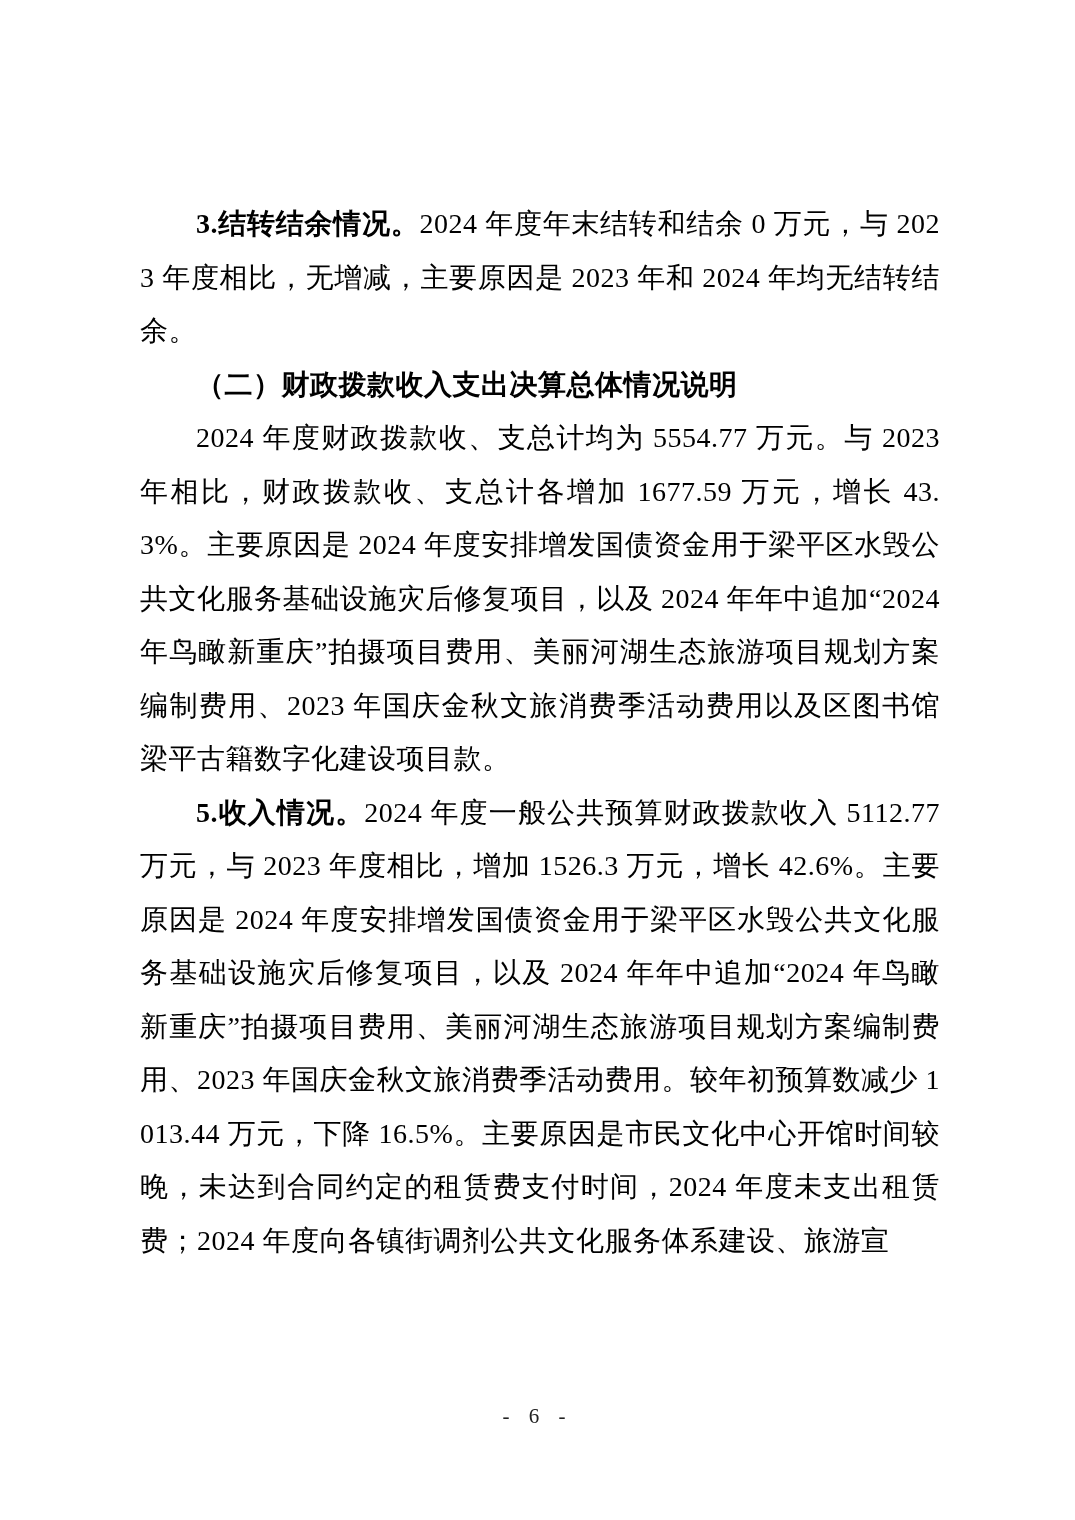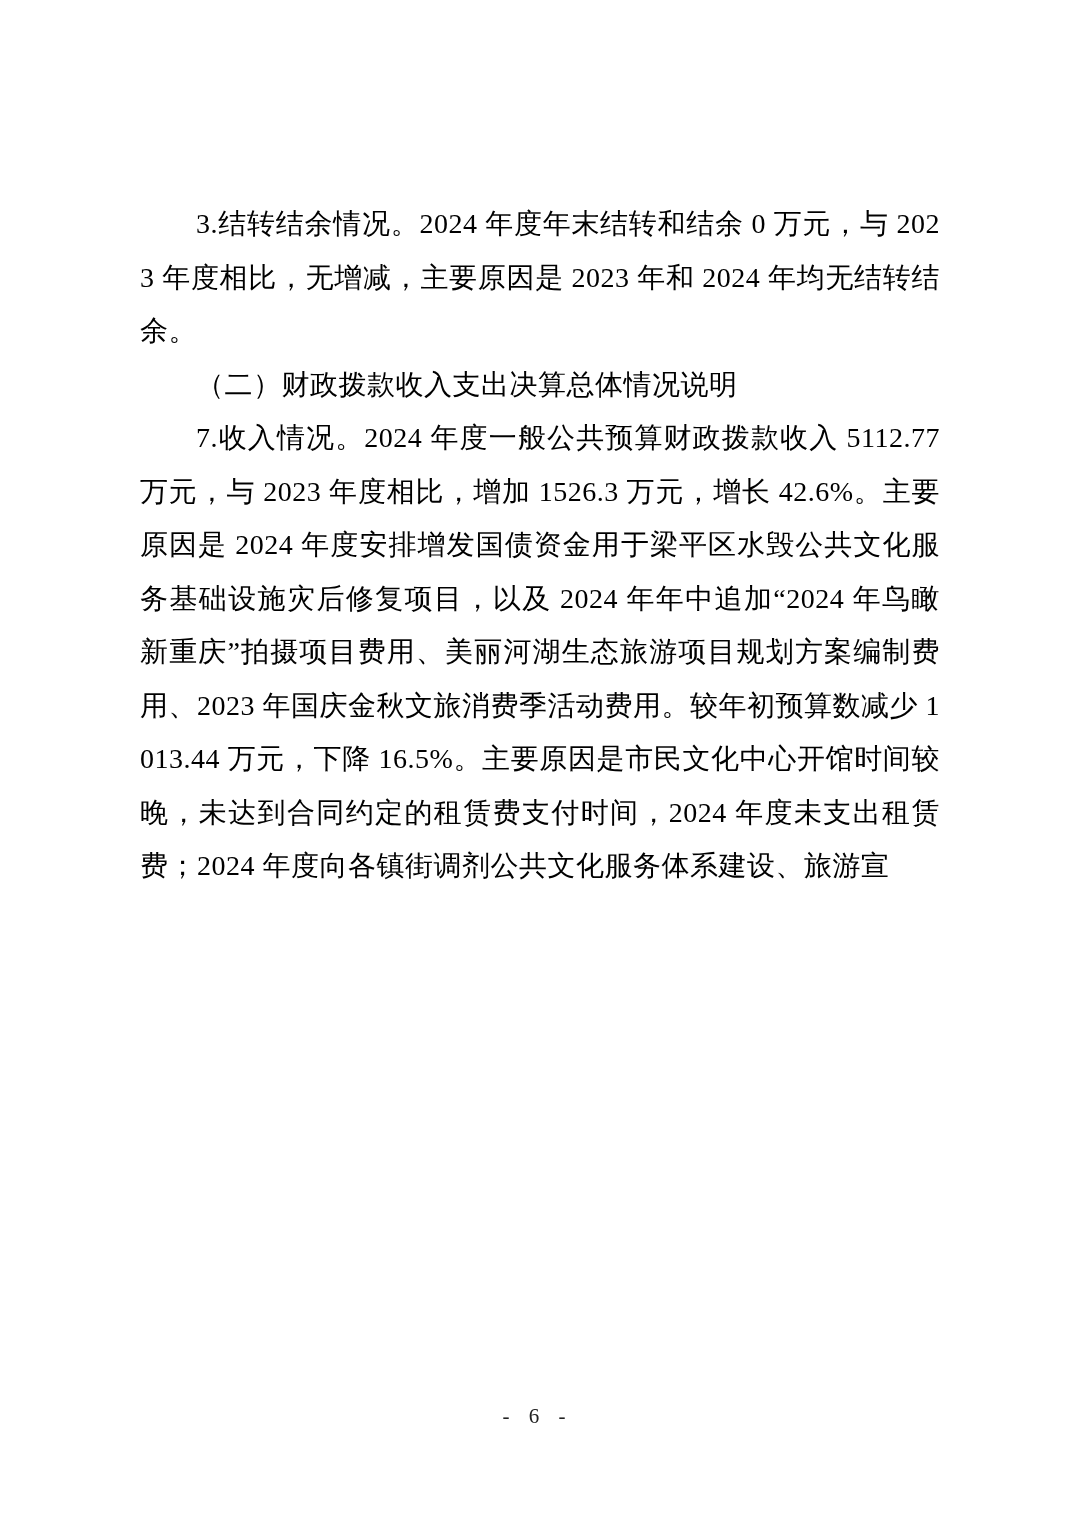--- a/index.html
+++ b/index.html
@@ -30,24 +30,24 @@
     margin: 0;
     font-size: 28px;
     line-height: 53.5px;
     letter-spacing: 0.5px;
     text-align: justify;
     text-justify: inter-character;
     text-indent: 2em;
     word-break: break-all;
   }
   .heading {
-    font-weight: normal;
+    font-weight: bold;
   }
   .lead {
-    font-weight: normal;
+    font-weight: bold;
   }
   .page-footer {
     position: absolute;
     top: 1400px;
     left: 0;
     width: 100%;
     text-align: center;
     font-size: 21px;
     line-height: 32px;
     letter-spacing: 7px;
@@ -56,19 +56,20 @@
 </style>
 </head>
 <body>
 
 <div class="page">
   <main class="body-text">
     <p class="para"><span class="lead">3.结转结余情况。</span><span>2024 年度年末结转和结余 0 万元，与 2023 年度相比，无增减，主要原因是 2023 年和 2024 年均无结转结余。</span></p>
 
     <p class="para heading">（二）财政拨款收入支出决算总体情况说明</p>
 
+    <p class="para">2024 年度财政拨款收、支总计均为 5554.77 万元。与 2023 年相比，财政拨款收、支总计各增加 1677.59 万元，增长 43.3%。主要原因是 2024 年度安排增发国债资金用于梁平区水毁公共文化服务基础设施灾后修复项目，以及 2024 年年中追加“2024 年鸟瞰新重庆”拍摄项目费用、美丽河湖生态旅游项目规划方案编制费用、2023 年国庆金秋文旅消费季活动费用以及区图书馆梁平古籍数字化建设项目款。</p>
 
 
-    <p class="para"><span class="lead">7.收入情况。</span><span>2024 年度一般公共预算财政拨款收入 5112.77 万元，与 2023 年度相比，增加 1526.3 万元，增长 42.6%。主要原因是 2024 年度安排增发国债资金用于梁平区水毁公共文化服务基础设施灾后修复项目，以及 2024 年年中追加“2024 年鸟瞰新重庆”拍摄项目费用、美丽河湖生态旅游项目规划方案编制费用、2023 年国庆金秋文旅消费季活动费用。较年初预算数减少 1013.44 万元，下降 16.5%。主要原因是市民文化中心开馆时间较晚，未达到合同约定的租赁费支付时间，2024 年度未支出租赁费；2024 年度向各镇街调剂公共文化服务体系建设、旅游宣</span></p>
+    <p class="para"><span class="lead">5.收入情况。</span><span>2024 年度一般公共预算财政拨款收入 5112.77 万元，与 2023 年度相比，增加 1526.3 万元，增长 42.6%。主要原因是 2024 年度安排增发国债资金用于梁平区水毁公共文化服务基础设施灾后修复项目，以及 2024 年年中追加“2024 年鸟瞰新重庆”拍摄项目费用、美丽河湖生态旅游项目规划方案编制费用、2023 年国庆金秋文旅消费季活动费用。较年初预算数减少 1013.44 万元，下降 16.5%。主要原因是市民文化中心开馆时间较晚，未达到合同约定的租赁费支付时间，2024 年度未支出租赁费；2024 年度向各镇街调剂公共文化服务体系建设、旅游宣</span></p>
   </main>
 
   <footer class="page-footer">- 6 -</footer>
 </div>
 
 </body></html>

